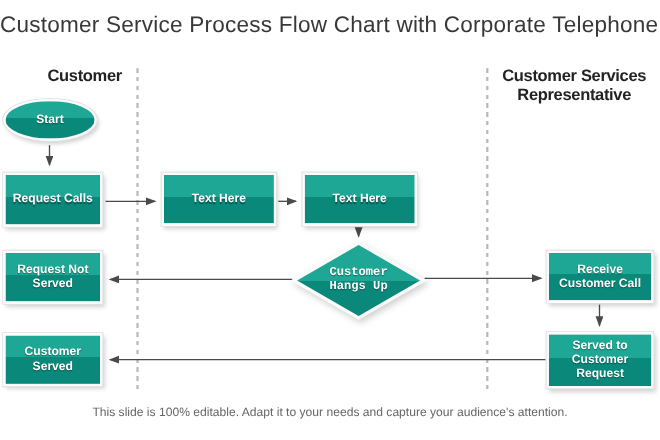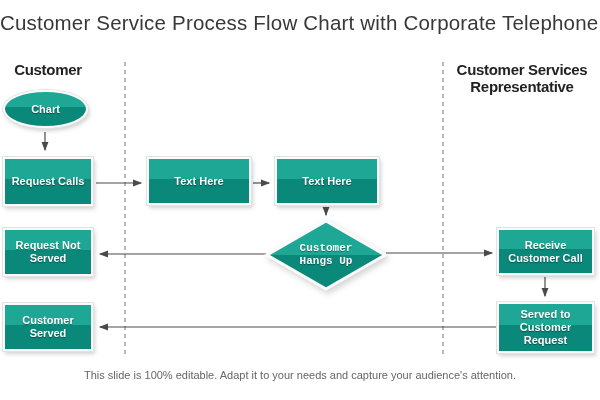--- a/index.html
+++ b/index.html
@@ -48,41 +48,41 @@
 </head>
 <body>
 
 <div class="canvas">
 
   <div class="title">Customer Service Process Flow Chart with Corporate Telephone…</div>
 
   <div class="lane-divider" style="left:124px;"></div>
   <div class="lane-divider" style="left:442px;"></div>
 
-  <div class="lane-label" style="left:0px; width:96px;">Customer</div>
+  <div class="lane-label" style="left:0px; width:96px;padding-left:29px;">Customer</div>
   <div class="lane-label" style="left:447px; width:150px;">Customer Services Representative</div>
 
   <svg class="arrows" width="600" height="400">
     <defs>
       <marker id="ah" markerWidth="10" markerHeight="8" refX="7" refY="3" orient="auto">
         <path d="M0,0 L8,3 L0,6 Z" fill="#4a4a4a"></path>
       </marker>
     </defs>
     <line x1="45" y1="132" x2="45" y2="150" marker-end="url(#ah)"></line>
     <line x1="96" y1="183" x2="141" y2="183" marker-end="url(#ah)"></line>
     <line x1="253" y1="183" x2="269" y2="183" marker-end="url(#ah)"></line>
     <line x1="326" y1="207" x2="326" y2="215" marker-end="url(#ah)"></line>
     <line x1="266" y1="254" x2="100" y2="254" marker-end="url(#ah)"></line>
     <line x1="386" y1="253" x2="492" y2="253" marker-end="url(#ah)"></line>
     <line x1="545" y1="277" x2="545" y2="296" marker-end="url(#ah)"></line>
     <line x1="496" y1="327" x2="100" y2="327" marker-end="url(#ah)"></line>
   </svg>
 
   <div class="node ellipse" style="left:3px; top:90px; width:85px; height:38px;">
-    <span>Chart</span>
+    <span>Start</span>
   </div>
 
   <div class="node" style="left:3px; top:157px; width:90px; height:49px;">
     <span>Request Calls</span>
   </div>
 
   <div class="node" style="left:147px; top:157px; width:104px; height:48px;">
     <span>Text Here</span>
   </div>
 

